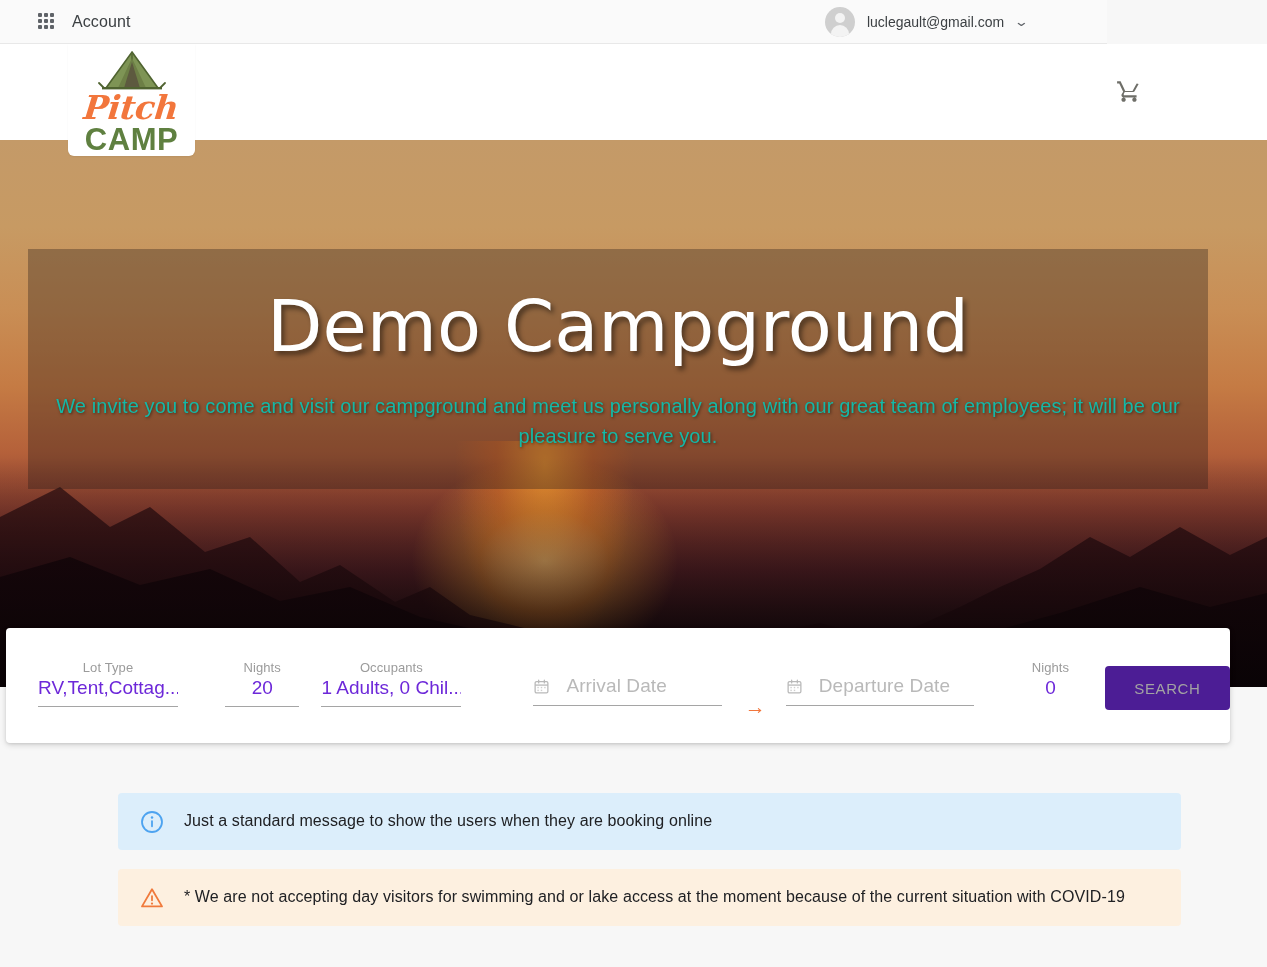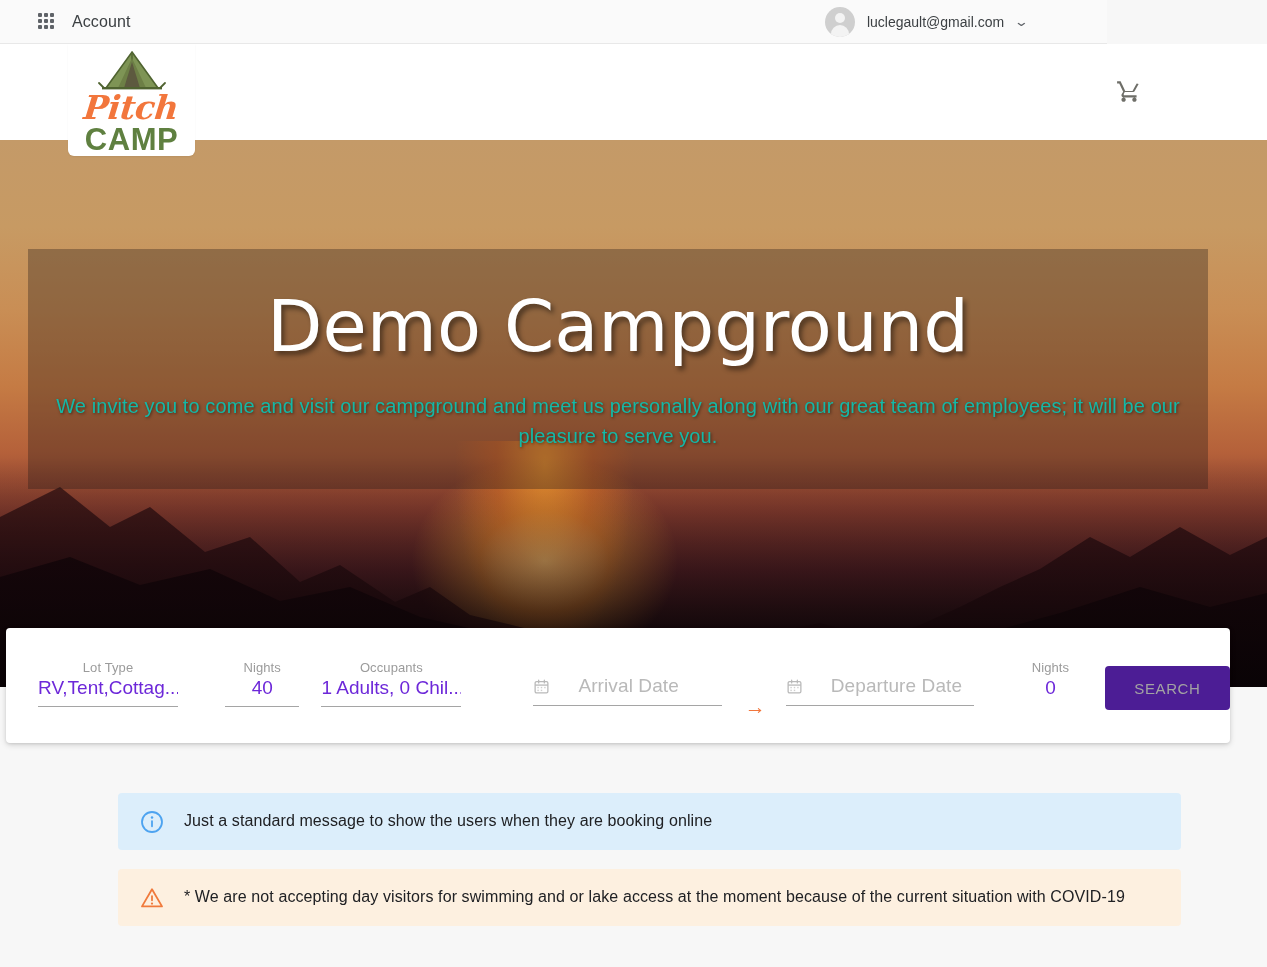--- a/index.html
+++ b/index.html
@@ -167,21 +167,21 @@
   .f-length  { width: 85px;  margin-left: 47px; }
   .f-occ     { width: 140px; margin-left: 22px; }
 
   .f-date {
     width: 215px; margin-top: 47px;
     display: flex; align-items: flex-end;
   }
   .f-arrival { margin-left: 72px; }
   .f-departure { margin-left: 0px; }
   .date-inner { width: 100%; }
-  .date-row { display: flex; align-items: center; gap: 28px; padding-bottom: 8px; }
+  .date-row { display: flex; align-items: center; gap: 16px; padding-bottom: 8px; }
   .cal-icon { width: 17px; height: 17px; flex: 0 0 17px; }
   .date-placeholder {
     font-size: 19px; color: #b9b9b9; white-space: nowrap; overflow: hidden;
     letter-spacing: .1px;
   }
   .arrow-sep {
     margin: 0 0 0 23px; align-self: flex-end;
     padding-bottom: 26px;
     color: #f2763c; font-size: 21px; line-height: 1;
   }
@@ -286,21 +286,21 @@
 <div class="search-card">
 
   <div class="field f-lottype">
     <div class="field-label">Lot Type</div>
     <div class="field-value">RV,Tent,Cottag...</div>
     <div class="field-underline"></div>
   </div>
 
   <div class="field f-length">
     <div class="field-label">Nights</div>
-    <div class="field-value">40</div>
+    <div class="field-value">20</div>
     <div class="field-underline"></div>
   </div>
 
   <div class="field f-occ">
     <div class="field-label">Occupants</div>
     <div class="field-value">1 Adults, 0 Chil...</div>
     <div class="field-underline"></div>
   </div>
 
   <div class="f-date f-arrival">

